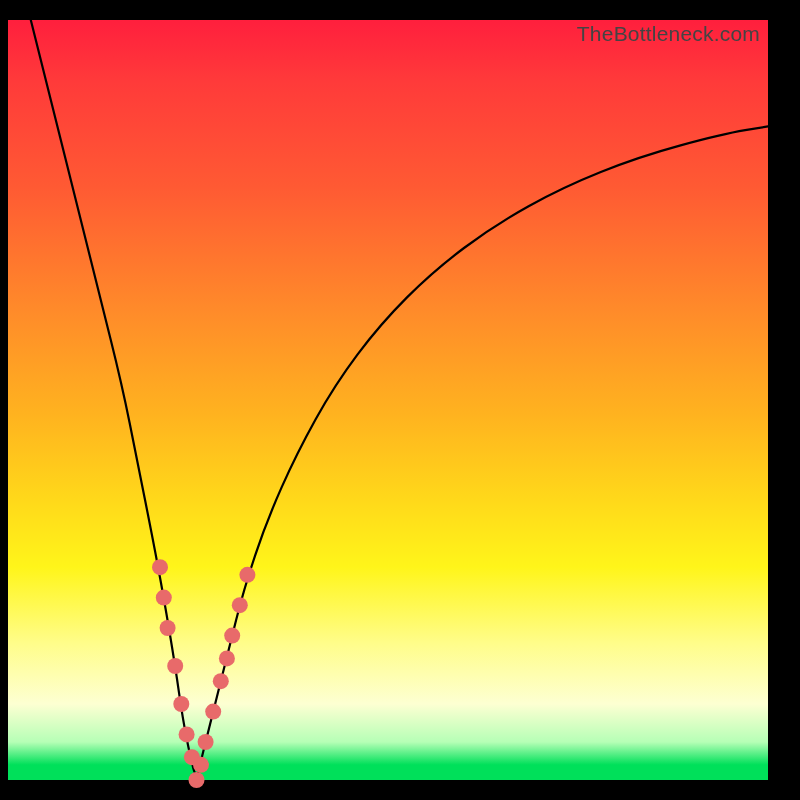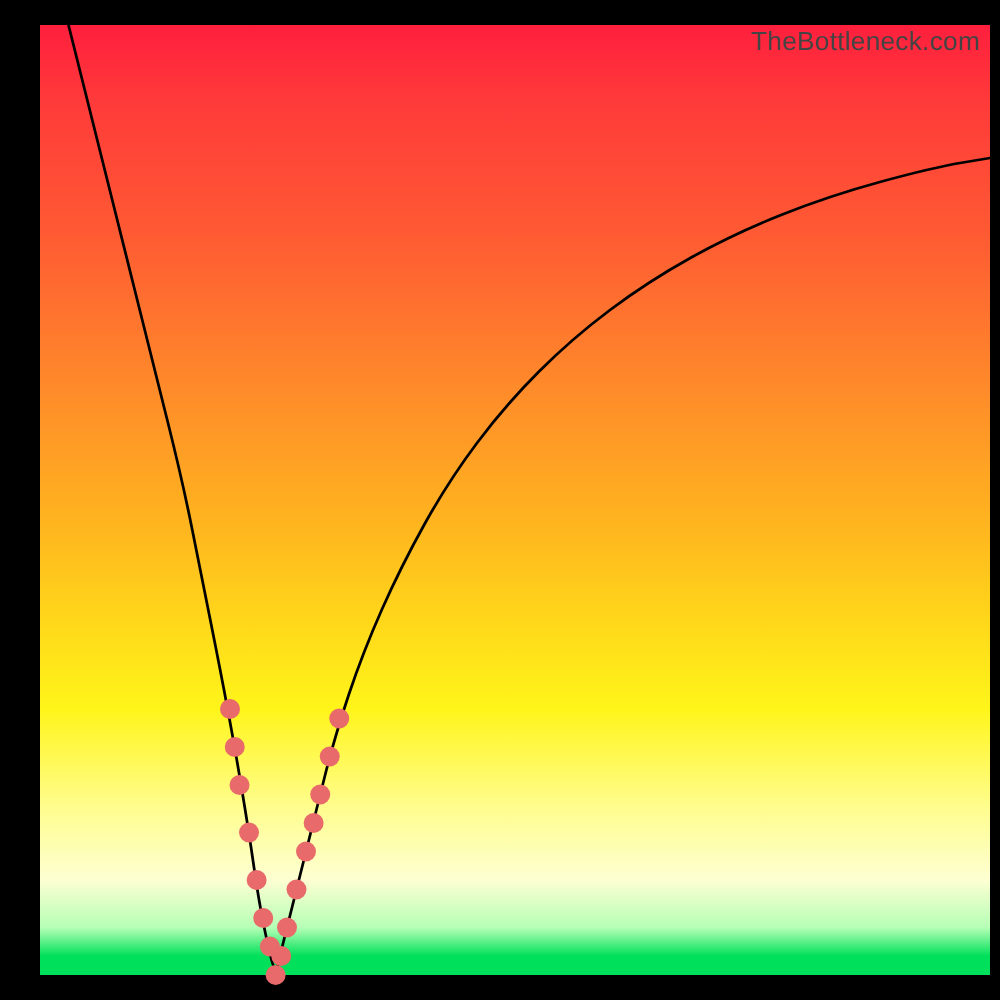--- a/index.html
+++ b/index.html
@@ -6,21 +6,21 @@
     margin: 0;
     padding: 0;
     width: 800px;
     height: 800px;
     background: #000;
     overflow: hidden;
     font-family: Arial, Helvetica, sans-serif;
   }
   .frame {
     position: absolute;
-    left: 32px;
+    left: 8px;
     top: 20px;
     width: 760px;
     height: 760px;
     background: #ffffff;
   }
   .plot-area {
     position: absolute;
     left: 0;
     top: 0;
     width: 760px;

